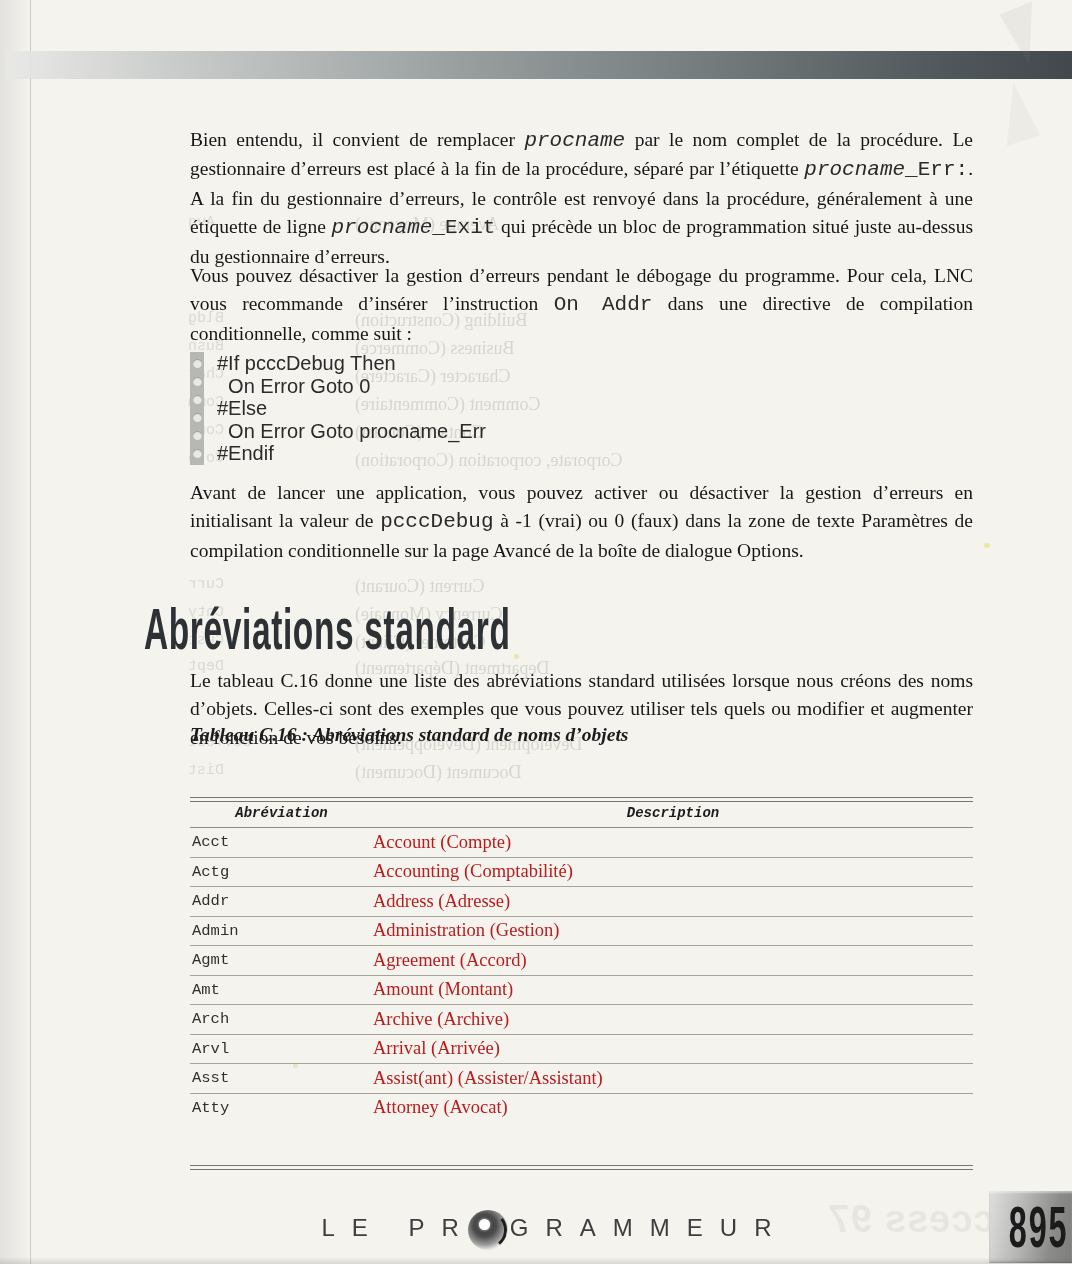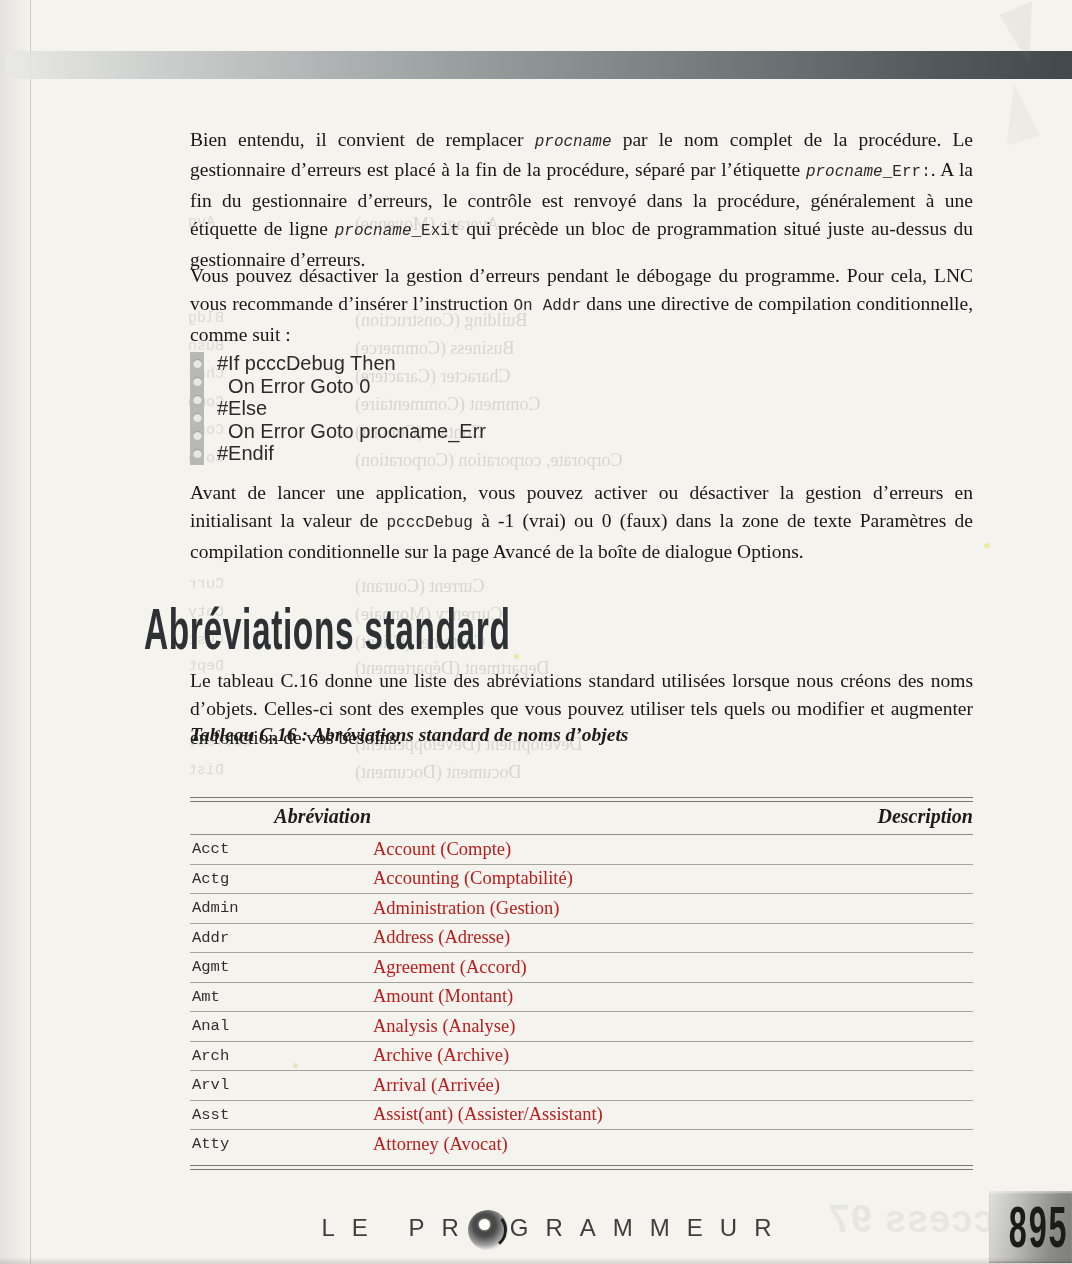--- a/index.html
+++ b/index.html
@@ -16,21 +16,21 @@
     border-right:9px solid transparent;border-bottom:58px solid rgba(140,140,134,.10);}
   .speck{position:absolute;border-radius:50%;}
 
   
   .topbar{position:absolute;left:6px;right:0;top:51px;height:28px;
     background:linear-gradient(to right,rgba(232,232,230,.85) 0%,#c5c8c7 18%,#9aa0a0 42%,#70787a 68%,#51585b 88%,#42484b 100%);}
 
   
   .para{position:absolute;left:190px;width:783px;margin:0;font-size:19.5px;line-height:28.4px;
     color:#171717;text-align:justify;}
-  code{font-family:"Liberation Mono",monospace;font-size:16px;color:#2a2a2a;}
+  code{font-family:"Liberation Mono",monospace;font-size:21px;color:#2a2a2a;}
   code.ph{font-style:italic;}
 
   
   .codeblock{position:absolute;left:190px;top:352px;width:620px;display:flex;}
   .strip{width:14px;background:#b7b7b3;display:flex;flex-direction:column;justify-content:space-around;
     align-items:center;padding:2px 0;}
   .strip .dot{width:9px;height:9px;border-radius:50%;background:#e9e9e4;
     box-shadow:inset 0 1px 1px rgba(0,0,0,.35);}
   .codelines{padding-left:13px;}
   .code-line{font-family:Liberation Sans, sans-serif;font-size:20px;line-height:22.5px;
@@ -40,22 +40,22 @@
   .heading{position:absolute;left:133px;top:586px;white-space:nowrap;}
   .heading span{display:inline-block;font-family:"Liberation Sans",sans-serif;font-weight:700;
     font-size:54px;letter-spacing:1px;color:#2d3134;transform:scale(0.62,1.05);transform-origin:left top;}
 
   
   .tbl-caption{position:absolute;left:190px;top:724px;font-style:italic;font-weight:700;
     font-size:19.5px;color:#1c1c1c;}
   .dbl-rule{position:absolute;left:190px;width:783px;height:3px;
     border-top:1px solid #77766f;border-bottom:1px solid #77766f;}
   .abbr-table{position:absolute;left:190px;top:803px;width:783px;border-collapse:collapse;}
-  .abbr-table th{font-style:italic;font-weight:700;font-size:20px;color:#1c1c1c;text-align:right;
-    padding:2px 0 6px 2px;border-bottom:1px solid #8d8c84;}
+  .abbr-table th{font-style:italic;font-weight:700;font-size:14px;color:#1c1c1c;text-align:center;
+    padding:2px 0 6px 2px;border-bottom:1px solid #8d8c84;font-family:Liberation Mono, monospace;}
   .abbr-table td{border-bottom:1px solid #a5a49b;height:26.5px;vertical-align:middle;padding-left:2px;}
   .abbr-table td.abbr{font-family:"Liberation Mono",monospace;font-size:15.5px;color:#30302e;width:178px;}
   .abbr-table td.desc{font-size:18.5px;color:#b91c1c;}
   .abbr-table tr:last-child td{border-bottom:none;}
 
   
   .footer-brand{position:absolute;left:255px;top:1200px;width:600px;height:56px;
     display:flex;align-items:center;justify-content:center;}
   .brand-text{font-family:Liberation Sans, sans-serif;font-weight:400;font-size:24px;
     letter-spacing:17px;color:#3e3e3e;white-space:pre;}
@@ -162,38 +162,34 @@
     <tbody>
       <tr>
           <td class="abbr">Acct</td>
           <td class="desc">Account (Compte)</td>
         </tr>
       <tr>
           <td class="abbr">Actg</td>
           <td class="desc">Accounting (Comptabilité)</td>
         </tr>
       <tr>
+          <td class="abbr">Addr</td>
+          <td class="desc">Address (Adresse)</td>
+        </tr>
+      <tr>
           <td class="abbr">Admin</td>
           <td class="desc">Administration (Gestion)</td>
         </tr>
       <tr>
-          <td class="abbr">Addr</td>
-          <td class="desc">Address (Adresse)</td>
-        </tr>
-      <tr>
           <td class="abbr">Agmt</td>
           <td class="desc">Agreement (Accord)</td>
         </tr>
       <tr>
           <td class="abbr">Amt</td>
           <td class="desc">Amount (Montant)</td>
-        </tr>
-      <tr>
-          <td class="abbr">Anal</td>
-          <td class="desc">Analysis (Analyse)</td>
         </tr>
       <tr>
           <td class="abbr">Arch</td>
           <td class="desc">Archive (Archive)</td>
         </tr>
       <tr>
           <td class="abbr">Arvl</td>
           <td class="desc">Arrival (Arrivée)</td>
         </tr>
       <tr>

